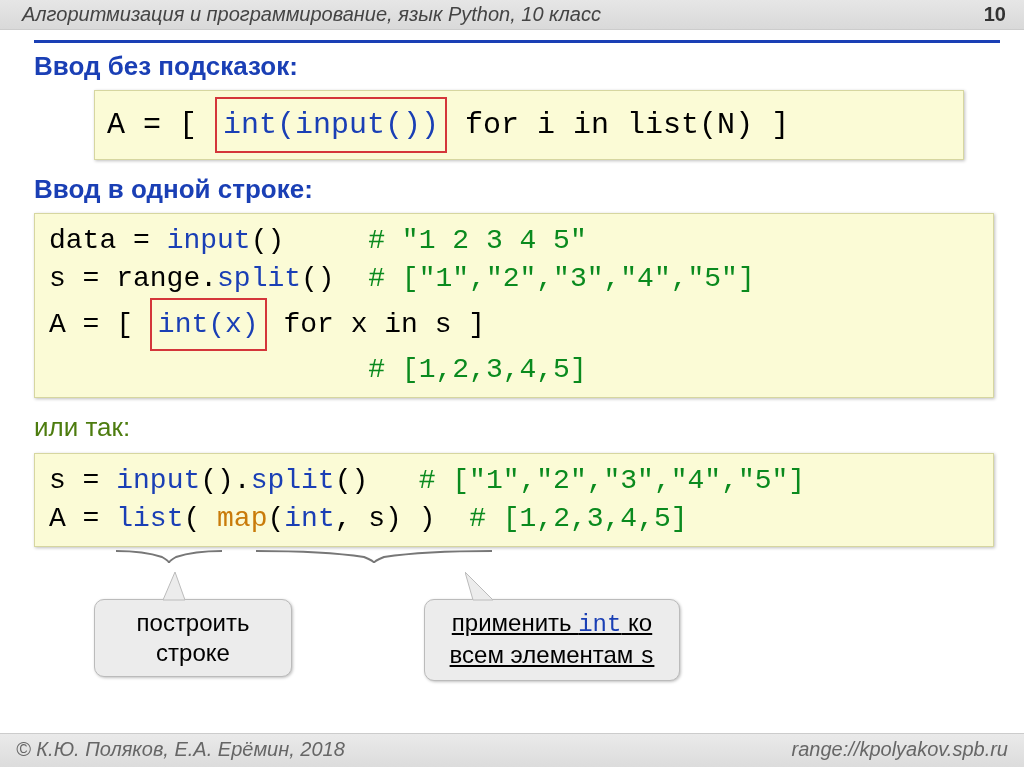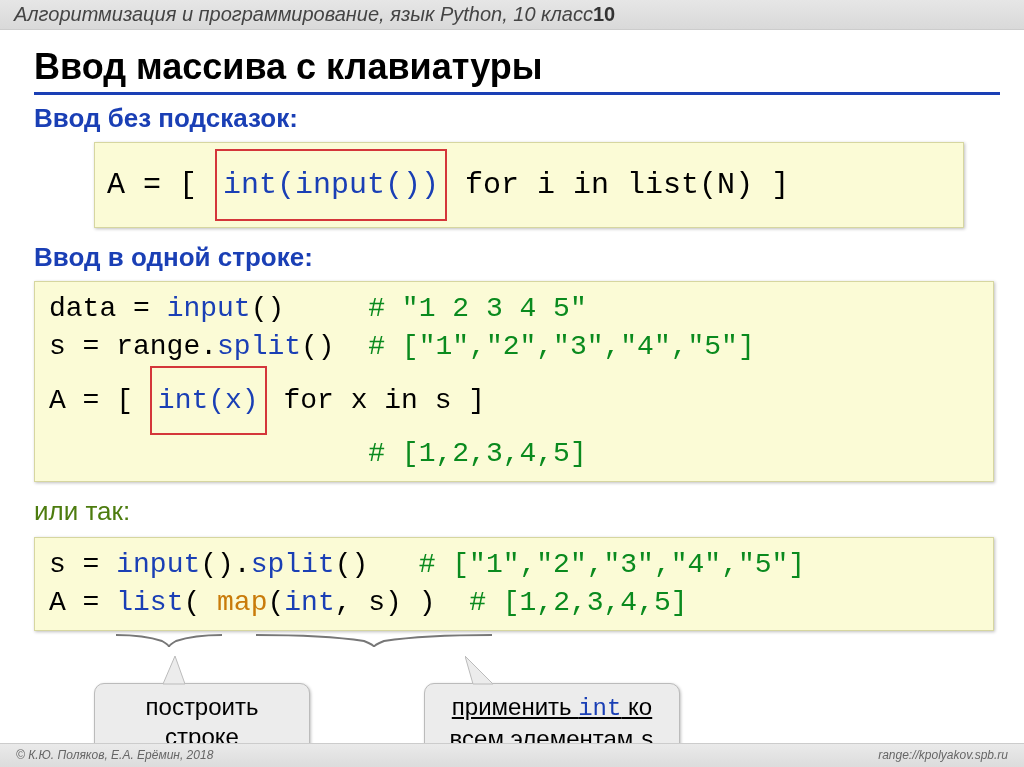--- a/index.html
+++ b/index.html
@@ -6,22 +6,23 @@
   body {
     width: 1024px;
     height: 767px;
     font-family: Arial, Helvetica, sans-serif;
     background: #fff;
     position: relative;
     overflow: hidden;
   }
   .header {
     background: linear-gradient(#e6e6e6, #d9d9d9);
-    padding: 4px 18px 4px 14px;
+    padding: 4px 18px 4px 22px;
     display: flex;
+    justify-content: space-between;
     align-items: center;
     font-style: italic;
     color: #444;
     font-size: 20px;
     border-bottom: 1px solid #ccc;
     height: 30px;
   }
   .header .pagenum { font-weight: bold; font-style: normal; color:#333; }
   .content { padding: 10px 24px 0 34px; }
   h1.title {
@@ -51,21 +52,21 @@
   .cb1 { margin-left: 60px; width: 870px; font-size: 30px; padding: 6px 12px; }
   .cb2 { margin-left: 0; width: 960px; }
   .cb3 { margin-left: 0; width: 960px; }
   .mono { font-family: "Courier New", monospace; }
   .k-blue { color: #1a3fb5; }
   .k-green { color: #0a8a1e; }
   .k-orange { color: #c97b0a; }
   .k-black { color: #000; }
   .redbox {
     border: 2px solid #d4363a;
-    padding: 16px 6px;
+    padding: 8px 6px;
     display: inline-block;
     line-height: 1.2;
   }
   .plain {
     font-size: 26px;
     font-weight: normal;
     color: #4d7c0f;
     margin: 10px 0 10px 0;
   }
   .callouts { position: relative; height: 140px; }
@@ -88,35 +89,34 @@
   .footer {
     position: absolute;
     bottom: 0; left: 0; right: 0;
     background: linear-gradient(#eaeaea, #dcdcdc);
     border-top: 1px solid #ccc;
     padding: 4px 16px;
     display: flex;
     justify-content: space-between;
     font-style: italic;
     color: #666;
-    font-size: 12px;
-    height: 24px;
+    font-size: 20px;
+    height: 34px;
   }
   .brace { position:absolute; }
 </style>
 </head>
 <body>
 
 <div class="header">
   <span>Алгоритмизация и программирование, язык Python, 10 класс</span>
   <span class="pagenum">10</span>
 </div>
 
 <div class="content">
-  <h1 class="title">Ввод массива с клавиатуры</h1>
   <hr class="rule">
 
   <div class="subhead">Ввод без подсказок:</div>
 
   <div class="codebox cb1"><span class="k-black">A = [ </span><span class="redbox k-blue">int(input())</span><span class="k-black"> for i in list(N) ]</span></div>
 
   <div class="subhead">Ввод в одной строке:</div>
 
   <div class="codebox cb2"><span>data = </span><span class="k-blue">input</span><span>()     </span><span class="k-green"># "1 2 3 4 5"</span>
 <span>s = range.</span><span class="k-blue">split</span><span>()  </span><span class="k-green"># ["1","2","3","4","5"]</span>
@@ -130,21 +130,21 @@
 
   <div class="callouts">
 
     <svg class="brace" style="left:80px; top:-12px;" width="110" height="20">
       <path d="M2 2 Q 30 2 48 8 Q 55 12 55 14 Q 55 12 62 8 Q 80 2 108 2" stroke="#777" stroke-width="2" fill="none"></path>
     </svg>
     <svg class="brace" style="left:220px; top:-12px;" width="240" height="20">
       <path d="M2 2 Q 70 2 110 8 Q 120 12 120 14 Q 120 12 130 8 Q 170 2 238 2" stroke="#777" stroke-width="2" fill="none"></path>
     </svg>
 
-    <div class="bubble" style="left:60px; top:38px; width:216px;">
+    <div class="bubble" style="left:60px; top:38px; width:198px;">
       <svg class="tail" style="left:60px;">
         <polygon points="8,28 20,0 30,28" fill="#ececec" stroke="#bbb"></polygon>
       </svg>
       <div>построить</div>
       <div>строке</div>
     </div>
 
     <div class="bubble" style="left:390px; top:38px; width:256px;text-decoration:underline;">
       <svg class="tail" style="left:40px;">
         <polygon points="8,28 0,0 28,28" fill="#ececec" stroke="#bbb"></polygon>

